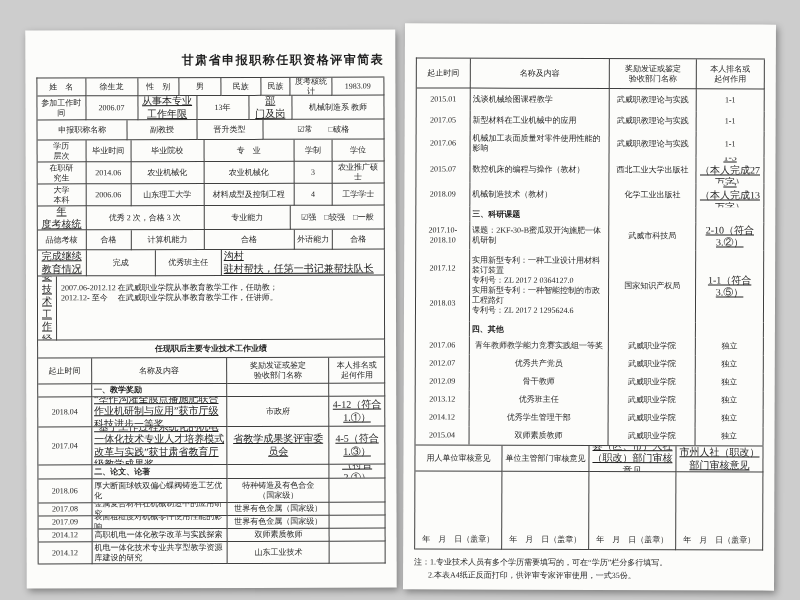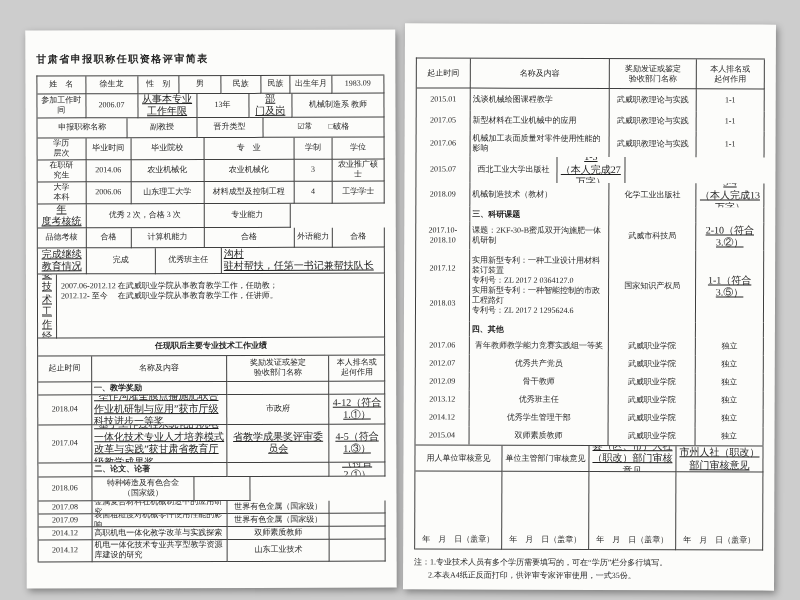--- a/index.html
+++ b/index.html
@@ -2,21 +2,21 @@
 <html><head>
 <meta charset="utf-8">
 <style>
   html,body{margin:0;padding:0;}
   body{width:800px;height:600px;background:#cdcdcd;position:relative;overflow:hidden;
        font-family:"Liberation Serif","DejaVu Serif",serif;color:#1f1f1f;}
   .page{position:absolute;background:#fcfcfa;box-shadow:2px 3px 7px rgba(0,0,0,.38);font-size:8px;line-height:1.25;}
   #page1{left:26px;top:30px;width:370px;height:558px;transform:rotate(-0.15deg);}
   #page2{left:404px;top:24px;width:371px;height:566px;transform:rotate(0.2deg);}
   .inner{padding:7px 11px;}
-  .title{text-align:left;font-weight:bold;font-size:10px;letter-spacing:1.5px;margin:16px 0 9px 0;}
+  .title{text-align:right;font-weight:bold;font-size:12px;letter-spacing:1.5px;margin:16px 0 9px 0;}
   .tb{border-top:1px solid #3f3f3f;border-left:1px solid #3f3f3f;}
   .r{display:flex;align-items:stretch;width:100%;}
   .c{flex:0 0 auto;box-sizing:border-box;border-right:1px solid #3f3f3f;border-bottom:1px solid #3f3f3f;
      display:flex;align-items:center;justify-content:center;text-align:center;padding:1px 2px;overflow:hidden;}
   .lft{justify-content:flex-start;text-align:left;}
   .top{align-items:flex-start;}
   .pre{white-space:pre-line;}
   .b{font-weight:bold;}
   .sm{font-size:10px;text-decoration:underline;}
   .nb .c{border-bottom:none;}
@@ -35,21 +35,21 @@
 
     <div class="tb">
 
       <div class="r" style="height:18px">
         <div class="c" style="width:14%">姓　名</div>
         <div class="c" style="width:15%">徐生龙</div>
         <div class="c" style="width:12%">性　别</div>
         <div class="c" style="width:12%">男</div>
         <div class="c" style="width:11.5%">民族</div>
         <div class="c" style="width:8.5%">民族</div>
-        <div class="c" style="width:12%">出生年月</div>
+        <div class="c" style="width:12%">度考核统计</div>
         <div class="c" style="width:15%">1983.09</div>
       </div>
 
       <div class="r" style="height:24px">
         <div class="c" style="width:14%">参加工作时间</div>
         <div class="c" style="width:15%">2006.07</div>
         <div class="c pre sm" style="width:17%">从事本专业
 工作年限</div>
         <div class="c" style="width:15%">13年</div>
         <div class="c pre sm" style="width:12.5%">现所在部
@@ -93,20 +93,21 @@
         <div class="c" style="width:26%">材料成型及控制工程</div>
         <div class="c" style="width:11%">4</div>
         <div class="c" style="width:15%">工学学士</div>
       </div>
 
       <div class="r" style="height:24px">
         <div class="c pre sm" style="width:14%">任现职后年
 度考核统计</div>
         <div class="c" style="width:34%">优秀 2 次，合格 3 次</div>
         <div class="c" style="width:25%">专业能力</div>
+        <div class="c" style="width:27%">☑强　□较强　□一般</div>
       </div>
 
       <div class="r" style="height:20px">
         <div class="c" style="width:14%">品德考核</div>
         <div class="c" style="width:13%">合格</div>
         <div class="c" style="width:21%">计算机能力</div>
         <div class="c" style="width:26%">合格</div>
         <div class="c" style="width:11%">外语能力</div>
         <div class="c" style="width:15%">合格</div>
       </div>
@@ -161,20 +162,21 @@
         <div class="c sm" style="width:16%">4-5（符合1.③）</div>
       </div>
       <div class="r" style="height:14px">
         <div class="c" style="width:15.5%"></div>
         <div class="c lft b" style="width:39%">二、论文、论著</div>
         <div class="c" style="width:29.5%"></div>
         <div class="c sm" style="width:16%">（符合2.①）</div>
       </div>
       <div class="r" style="height:24px">
         <div class="c" style="width:15.5%">2018.06</div>
+        <div class="c lft" style="width:39%">厚大断面球铁双偏心蝶阀铸造工艺优化</div>
         <div class="c pre" style="width:29.5%">特种铸造及有色合金
 （国家级）</div>
         <div class="c" style="width:16%"></div>
       </div>
       <div class="r" style="height:13px">
         <div class="c" style="width:15.5%">2017.08</div>
         <div class="c lft" style="width:39%">金属复合材料在机械制造中的应用研究</div>
         <div class="c" style="width:29.5%">世界有色金属（国家级）</div>
         <div class="c" style="width:16%"></div>
       </div>
@@ -227,20 +229,21 @@
           <div class="c" style="width:19.5%">1-1</div>
         </div>
         <div class="r nb" style="height:26px">
           <div class="c" style="width:15.5%">2017.06</div>
           <div class="c lft" style="width:40%">机械加工表面质量对零件使用性能的影响</div>
           <div class="c" style="width:25%">武威职教理论与实践</div>
           <div class="c" style="width:19.5%">1-1</div>
         </div>
         <div class="r nb" style="height:26px">
           <div class="c" style="width:15.5%">2015.07</div>
+          <div class="c lft" style="width:40%">数控机床的编程与操作（教材）</div>
           <div class="c" style="width:25%">西北工业大学出版社</div>
           <div class="c pre sm" style="width:19.5%">1-3
 （本人完成27万字）</div>
         </div>
         <div class="r nb" style="height:24px">
           <div class="c" style="width:15.5%">2018.09</div>
           <div class="c lft" style="width:40%">机械制造技术（教材）</div>
           <div class="c" style="width:25%">化学工业出版社</div>
           <div class="c pre sm" style="width:19.5%">3-4
 （本人完成13万字）</div>

